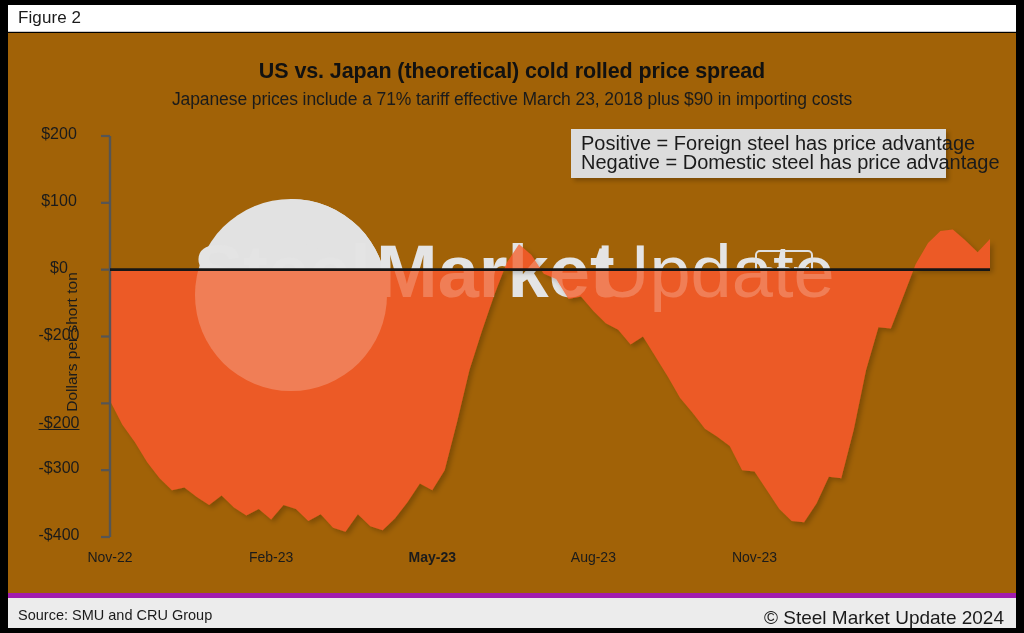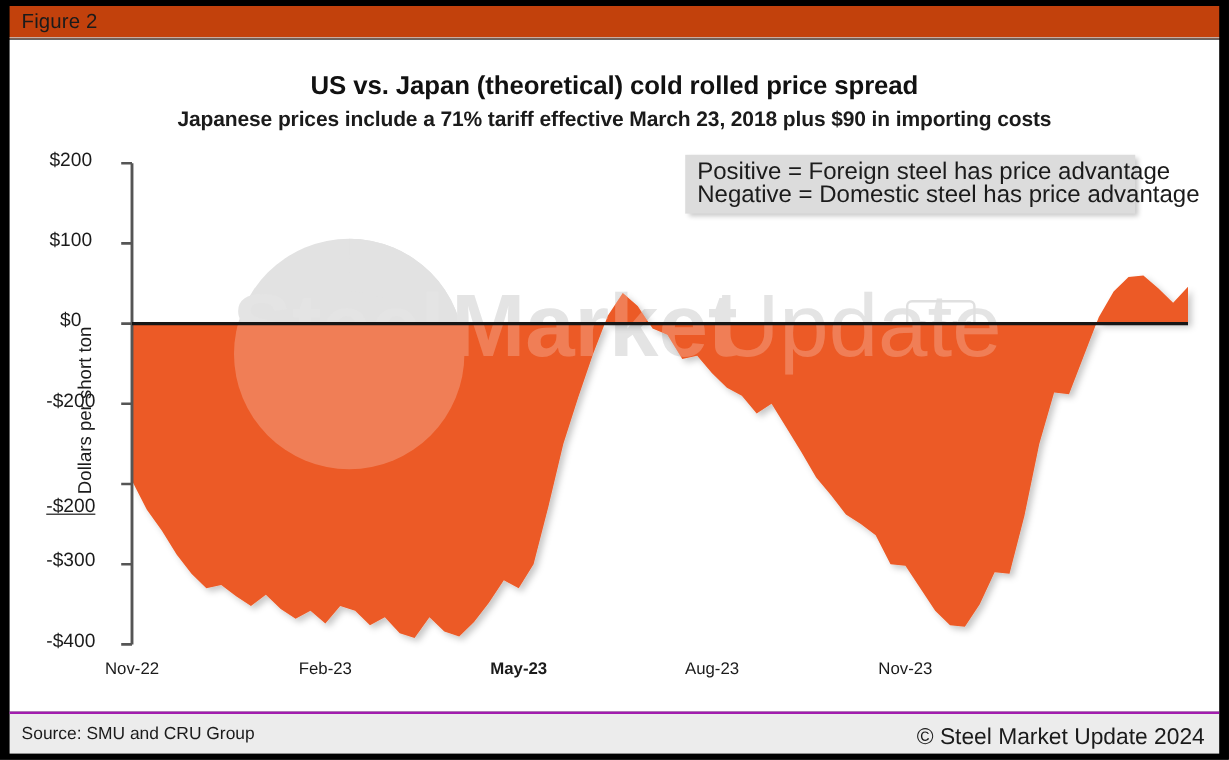--- a/index.html
+++ b/index.html
@@ -22,53 +22,53 @@
     background: #000000;
   }
 
   
   .figure-bar {
     position: absolute;
     left: 8px;
     top: 5px;
     width: 1008px;
     height: 27px;
-    background: #c2410c;
+    background: #ffffff;
     border-bottom: 1px solid #c9c9c9;
     box-sizing: border-box;
   }
   .figure-label {
     position: absolute;
     left: 10px;
     top: 3px;
     font-size: 17px;
     color: #1b1b1b;
     letter-spacing: 0.1px;
   }
 
   
   .card {
     position: absolute;
     left: 8px;
     top: 33px;
     width: 1008px;
     height: 560px;
-    background: #ffffff;
+    background: #a16207;
     box-sizing: border-box;
   }
 
   
   .footer-bar {
     position: absolute;
     left: 8px;
     top: 593px;
     width: 1008px;
     height: 35px;
     background: #ececec;
-    border-top: 2px solid #a21caf;
+    border-top: 5px solid #a21caf;
     box-sizing: border-box;
   }
   .footer-left {
     position: absolute;
     left: 10px;
     top: 9px;
     font-size: 14.5px;
     color: #1b1b1b;
   }
   .footer-right {
@@ -91,21 +91,21 @@
     color: #111111;
     letter-spacing: -0.1px;
   }
   .chart-subtitle {
     position: absolute;
     left: 0;
     top: 56px;
     width: 1008px;
     text-align: center;
     font-size: 17.5px;
-    font-weight: bold;
+    font-weight: normal;
     color: #1b1b1b;
     letter-spacing: -0.1px;
   }
 
   
   .plot-wrap {
     position: absolute;
     left: 0;
     top: 0;
     width: 1008px;

